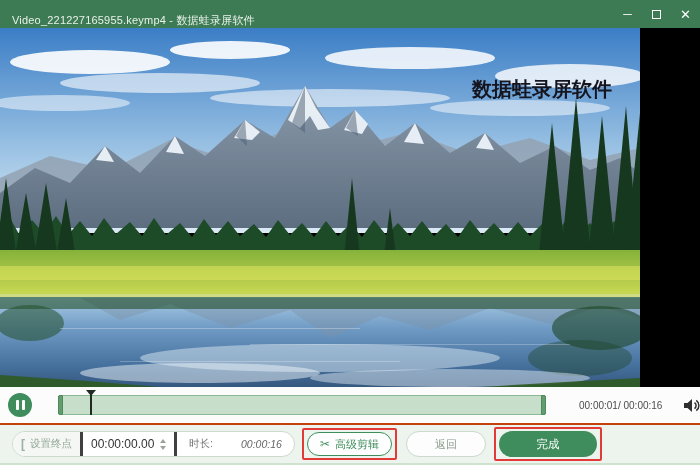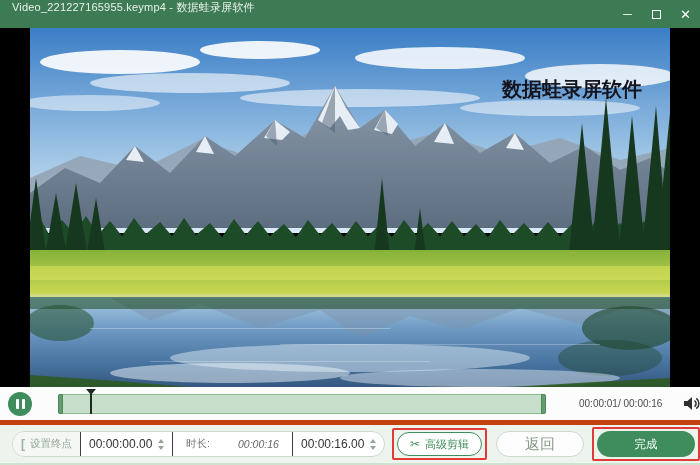--- a/index.html
+++ b/index.html
@@ -5,46 +5,46 @@
   html,body{margin:0;padding:0;background:#888;}
   *{box-sizing:border-box;}
   .window{
     width:700px;height:465px;margin:0;position:relative;
     font-family:"Liberation Sans",sans-serif;
     background:#fff;overflow:hidden;
   }
 
   
   .titlebar{
-    height:28px;background:#3d7b54;display:flex;align-items:flex-start;
+    height:28px;background:#3d7b54;display:flex;align-items:flex-end;
     color:#e9f1ea;
   }
   .titlebar .title{
     font-size:11px;padding-left:12px;letter-spacing:.2px;flex:1;
     white-space:nowrap;overflow:hidden;
   }
   .win-controls{display:flex;height:100%;}
   .win-btn{
     width:29px;height:100%;display:flex;align-items:center;justify-content:center;
     color:#fff;font-size:12px;cursor:default;
   }
   .max-glyph{width:9px;height:9px;border:1.3px solid #fff;display:inline-block;}
   .close-glyph{font-size:13px;}
 
   
   .stage{
     height:359px;background:#000;position:relative;
-    display:flex;align-items:stretch;justify-content:center;
+    display:flex;align-items:stretch;justify-content:flex-start;
   }
   .stage svg{width:640px;height:359px;display:block;}
 
   
   .playbar{
     height:38px;background:#fbfcfb;display:flex;align-items:center;
-    border-bottom:5px solid #c2410c;padding:0 8px;gap:19px;
+    border-bottom:2px solid #c2410c;padding:0 8px;gap:19px;
   }
   .pause-btn{
     width:24px;height:24px;border-radius:50%;background:#3f8d5c;border:none;
     display:flex;align-items:center;justify-content:center;gap:3px;flex:none;
     padding:0;cursor:pointer;
   }
   .pause-btn i{display:block;width:3px;height:10px;background:#fff;border-radius:1px;}
   .seek{
     position:relative;flex:none;width:488px;height:20px;margin-left:7px;
     background:#c7dfca;border:1px solid #8cb894;border-radius:2px;
@@ -76,21 +76,21 @@
   
   .bottombar{
     height:40px;background:#edf4ee;display:flex;align-items:center;
     padding:0 6px 0 12px;border-bottom:2px solid #cfe2d0;
   }
   .trim-group{
     display:flex;align-items:stretch;height:26px;background:#fff;
     border:1px solid #ccdacc;border-radius:14px;overflow:hidden;flex:none;
   }
   .tg-sec{display:flex;align-items:center;justify-content:center;padding:0 8px;}
-  .tg-sec + .tg-sec{border-left:1px solid #404040;}
+  .tg-sec + .tg-sec{border-left:3px solid #404040;}
   .tg-endpoint{background:#f4f7f4;color:#93a695;font-size:10.5px;gap:5px;cursor:pointer;}
   .tg-endpoint .bracket{font-size:12px;font-weight:bold;color:#9ab0a0;}
   .tg-input-sec{gap:3px;}
   .tg-input{
     border:none;outline:none;width:66px;font-size:12px;color:#333;background:transparent;
     font-family:"Liberation Sans",sans-serif;padding:0;
   }
   .spinner{display:flex;flex-direction:column;gap:3px;align-items:center;}
   .spin-up,.spin-down{width:0;height:0;border-left:3.5px solid transparent;border-right:3.5px solid transparent;cursor:pointer;}
   .spin-up{border-bottom:4px solid #9aa59a;}
@@ -104,21 +104,21 @@
   }
   .adv-wrap{margin-left:7px;}
   .btn-advanced{
     height:24px;border-radius:12px;border:1px solid #3f8d5c;background:#fdfefd;
     color:#3f8d5c;font-size:11px;padding:0 12px;display:flex;align-items:center;gap:5px;
     cursor:pointer;font-family:"Liberation Sans",sans-serif;
   }
   .scissors{font-size:12px;line-height:1;}
   .btn-back{
     height:26px;border-radius:13px;border:1px solid #ccd9cc;background:#fcfdfc;
-    color:#8a9a8a;font-size:15px;padding:0 28px;margin-left:9px;cursor:pointer;flex:none;
+    color:#8a9a8a;font-size:11px;padding:0 28px;margin-left:9px;cursor:pointer;flex:none;
     font-family:"Liberation Sans",sans-serif;
   }
   .done-wrap{margin-left:8px;}
   .btn-done{
     height:26px;width:98px;border-radius:13px;border:none;background:#3f8d5c;
     color:#fff;font-size:11.5px;cursor:pointer;font-family:"Liberation Sans",sans-serif;
   }
 </style>
 </head>
 <body>
@@ -297,27 +297,20 @@
         <input class="tg-input" readonly="" value="00:00:00.00" style="">
         <span class="spinner">
           <i class="spin-up"></i>
           <i class="spin-down"></i>
         </span>
       </div>
       <div class="tg-sec tg-duration">
         <span>时长:</span>
         <span class="dur-val">00:00:16</span>
       </div>
-      <div class="tg-sec tg-input-sec">
-        <input class="tg-input" readonly="" value="00:00:16.00" style="">
-        <span class="spinner">
-          <i class="spin-up"></i>
-          <i class="spin-down"></i>
-        </span>
-      </div>
     </div>
 
     <div class="annotation-box adv-wrap">
       <button class="btn-advanced">
         <span class="scissors">✂</span>
         <span>高级剪辑</span>
       </button>
     </div>
 
     <button class="btn-back">返回</button>

